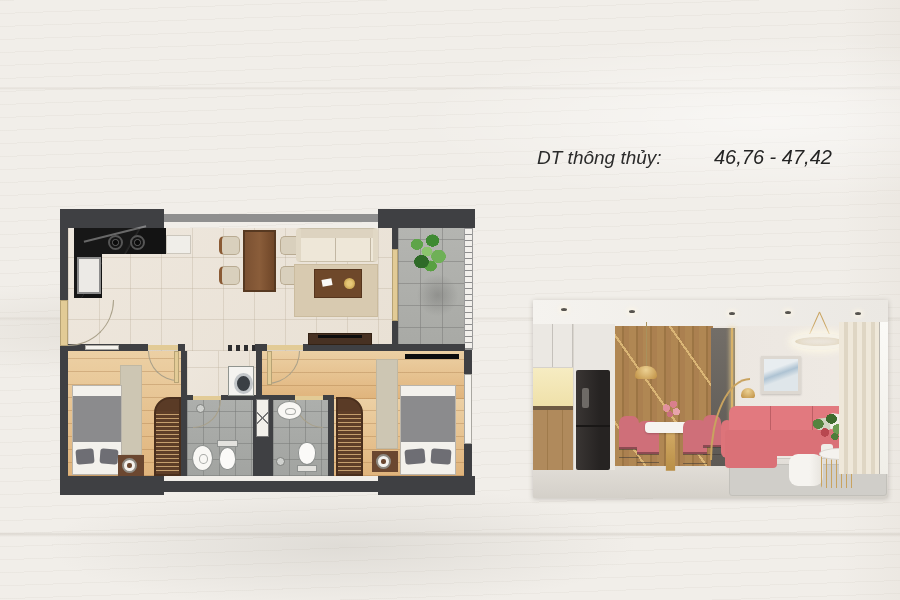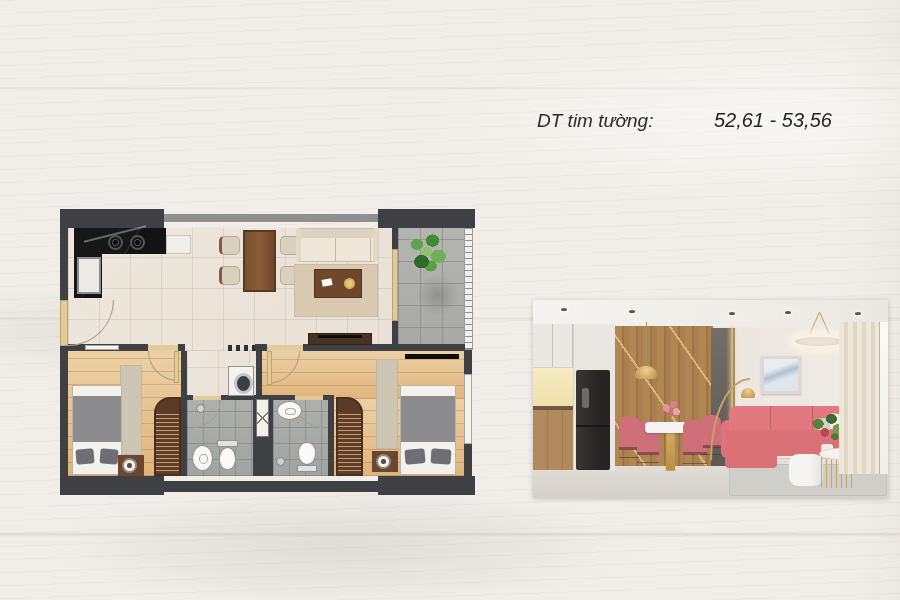--- a/index.html
+++ b/index.html
@@ -147,23 +147,23 @@
 .phrug{background:#d0cec9;border:1px solid #c2c0ba;border-radius:3px}
 .curtain{background:repeating-linear-gradient(90deg,#efe8da 0 5px,#dfd6c4 5px 9px)}
 .phwin{background:linear-gradient(180deg,#fbfaf7,#f0eee8);border-left:1px solid #b9b5ae}
 </style>
 </head>
 <body>
 
 <div class="stage">
   <div class="a texture"></div>
 
-  <div class="a spec" style="top:109px">
-    <span class="lbl">DT tim tường:</span>
-    <span class="val">52,61 - 53,56</span>
+  <div class="a spec" style="top:146px">
+    <span class="lbl">DT thông thủy:</span>
+    <span class="val">46,76 - 47,42</span>
   </div>
 
   <div class="a fp">
 
     <div class="a tile" style="left:8px;top:19px;width:324px;height:123px"></div>
     <div class="a balc" style="left:338px;top:19px;width:66px;height:122px"></div>
     <div class="a tile" style="left:127px;top:142px;width:69px;height:48px"></div>
     <div class="a wood" style="left:8px;top:142px;width:113px;height:125px"></div>
     <div class="a wood" style="left:202px;top:142px;width:202px;height:48px"></div>
     <div class="a wood" style="left:274px;top:190px;width:130px;height:77px"></div>

